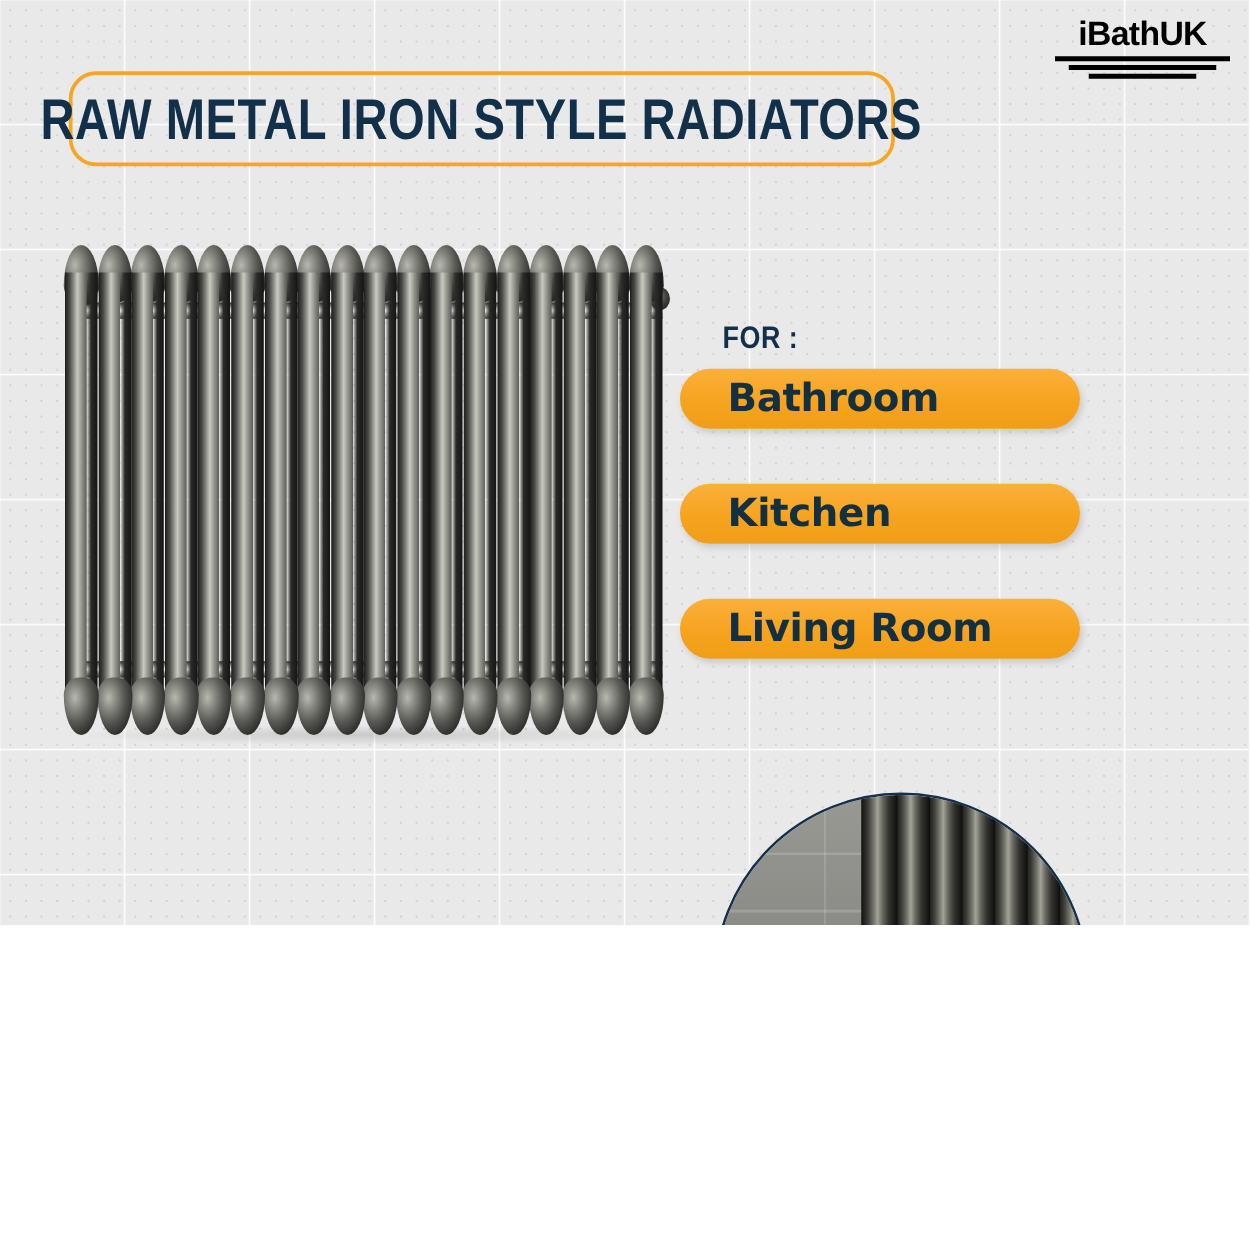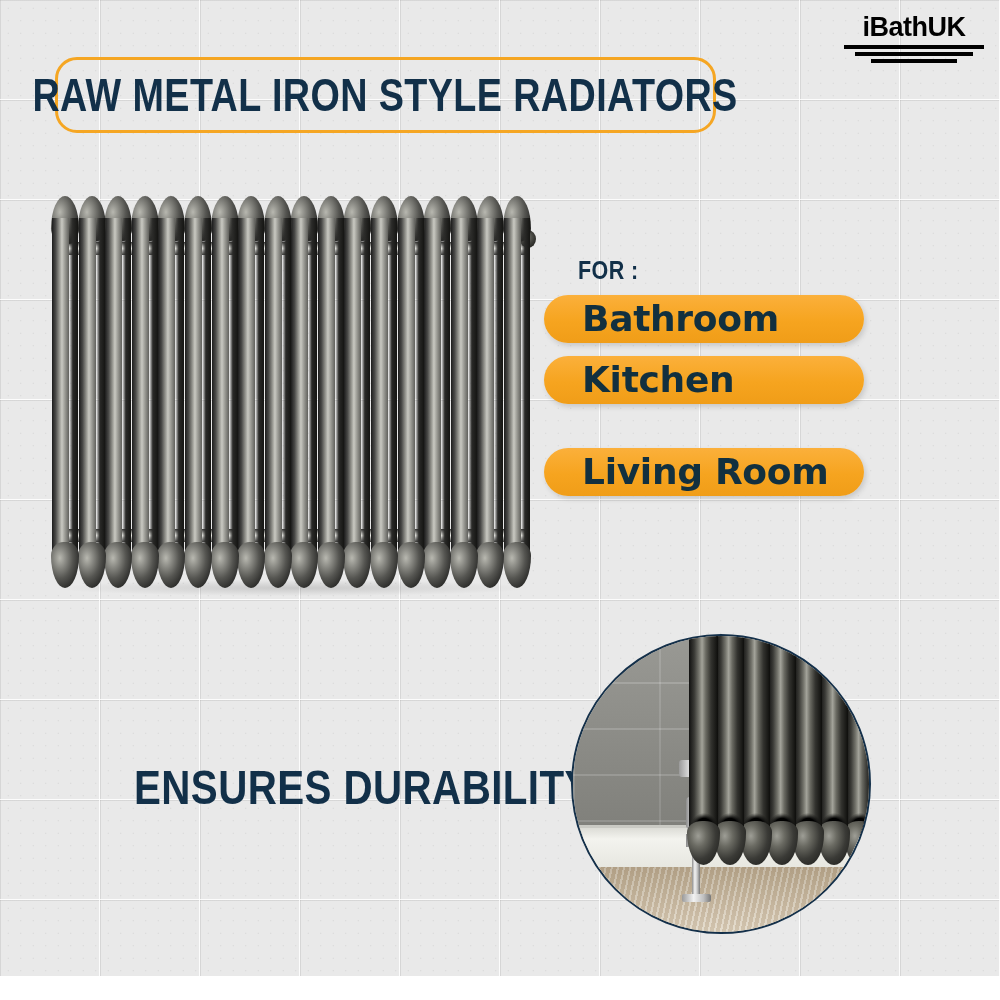--- a/index.html
+++ b/index.html
@@ -9,21 +9,21 @@
   body {
     width: 1000px;
     height: 1000px;
     font-family: "Liberation Sans", sans-serif;
     overflow: hidden;
   }
 
   #poster {
     position: relative;
     width: 1000px;
-    height: 976px;
+    height: 740px;
     background-color: #e9e9e9;
     background-image:
       radial-gradient(circle, rgba(150,150,150,0.28) 0.8px, transparent 0.9px),
       linear-gradient(to right, rgba(255,255,255,0.85) 1.5px, transparent 1.5px),
       linear-gradient(to bottom, rgba(255,255,255,0.85) 1.5px, transparent 1.5px),
       linear-gradient(to right, rgba(170,170,170,0.30) 1px, transparent 1px),
       linear-gradient(to bottom, rgba(170,170,170,0.30) 1px, transparent 1px);
     background-size:
       12.5px 12.5px,
       100px 100px,
@@ -214,27 +214,27 @@
     background: linear-gradient(to bottom, #fbb03b 0%, #f6a41f 55%, #f09d18 100%);
     box-shadow: 2px 3px 5px rgba(90,90,90,0.22);
     display: flex;
     align-items: center;
     box-sizing: border-box;
     padding-left: 38px;
   }
   .use-pill .pill-text {
     font-family: "DejaVu Sans", sans-serif;
     font-weight: bold;
-    font-size: 36px;
+    font-size: 31px;
     color: #12303f;
     letter-spacing: -0.3px;
     line-height: 1;
   }
   #pill-1 { margin-top: 10px; }
-  #pill-2 { margin-top: 13px; }
+  #pill-2 { margin-top: 44px; }
   #pill-3 { margin-top: 44px; }
 
   
   #tagline {
     position: absolute;
     left: 134px;
     top: 764px;
     font-family: "Liberation Sans Narrow", "Liberation Sans", sans-serif;
     font-weight: bold;
     font-size: 48px;

